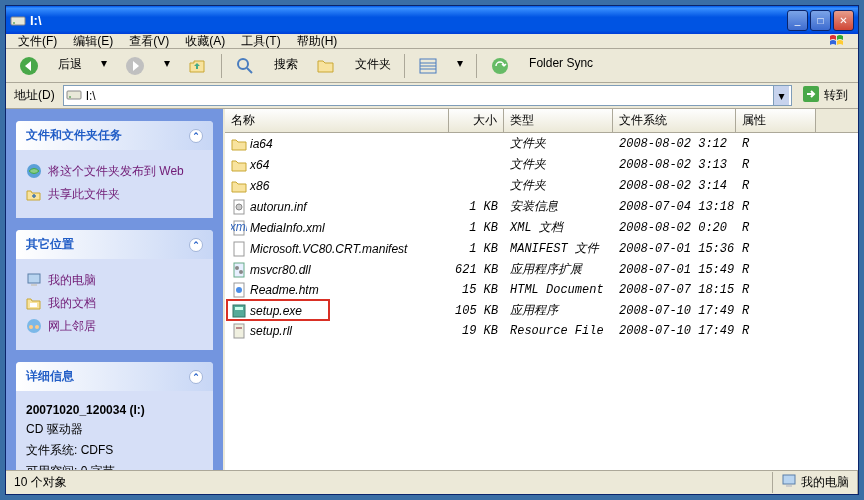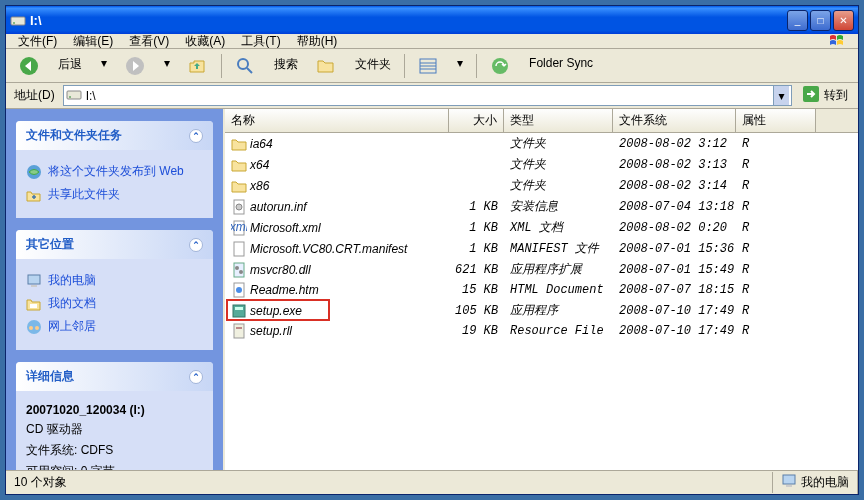--- a/index.html
+++ b/index.html
@@ -23,21 +23,21 @@
 .addr-input { flex: 1; height: 21px; background: white; border: 1px solid #7f9db9; display: flex; align-items: center; padding: 0 2px; gap: 4px; }
 .addr-input input { flex: 1; border: none; outline: none; font-size: 12px; }
 .addr-dd { width: 16px; height: 19px; background: #c7d3ed; border-left: 1px solid #7f9db9; display: flex; align-items: center; justify-content: center; cursor: pointer; }
 .go-btn { display: flex; align-items: center; gap: 4px; padding: 2px 6px; cursor: pointer; }
 .content { flex: 1; display: flex; background: white; overflow: hidden; }
 .taskpane { width: 217px; background: #7395df; padding: 12px 10px; overflow-y: auto; display: flex; flex-direction: column; gap: 12px; }
 .task-group { background: #d6dff7; border-radius: 4px 4px 0 0; }
 .task-head { background: linear-gradient(to right, #ffffff, #c7d6f5); padding: 6px 10px; display: flex; align-items: center; justify-content: space-between; border-radius: 4px 4px 0 0; cursor: pointer; }
 .task-head span { font-weight: bold; color: #215dc6; }
 .task-body { padding: 10px 10px 12px 10px; background: #d6dff7; }
-.task-link { display: flex; align-items: center; gap: 6px; padding: 3px 0; color: #1d4ed8; cursor: pointer; }
+.task-link { display: flex; align-items: flex-start; gap: 6px; padding: 3px 0; color: #701a75; cursor: pointer; }
 .task-link .ticon { width: 16px; height: 16px; flex-shrink: 0; }
 .details-body { padding: 10px; background: #d6dff7; color: #000; }
 .details-body div { padding: 2px 0; }
 .filelist { flex: 1; display: flex; flex-direction: column; overflow: auto; border-left: 2px solid #ece9d8; }
 .fl-header { display: flex; background: #ece9d8; border-bottom: 1px solid #aca899; position: sticky; top: 0; }
 .fl-col { padding: 3px 6px; border-right: 1px solid #aca899; cursor: pointer; background: linear-gradient(to bottom, #fefefe, #ece9d8); }
 .col-name { flex: 0 0 224px; }
 .col-size { flex: 0 0 55px; text-align: right; }
 .col-type { flex: 0 0 109px; }
 .col-date { flex: 0 0 123px; }
@@ -315,21 +315,21 @@
             <div class="fl-cell cell-type">安装信息</div>
             <div class="fl-cell cell-date">2008-07-04 13:18</div>
             <div class="fl-cell cell-attr">R</div>
           </div>
           <div class="fl-row">
             <div class="fl-cell name cell-name">
               <span class="file-icon"><svg viewBox="0 0 16 16">
                   <rect x="3" y="1" width="10" height="14" fill="white" stroke="#999"></rect>
                   <text x="8" y="11" font-size="6" text-anchor="middle" fill="#36b">xml</text>
                 </svg></span>
-              <span>Microsoft.xml</span>
+              <span>MediaInfo.xml</span>
             </div>
             <div class="fl-cell cell-size">1 KB</div>
             <div class="fl-cell cell-type">XML 文档</div>
             <div class="fl-cell cell-date">2008-08-02 0:20</div>
             <div class="fl-cell cell-attr">R</div>
           </div>
           <div class="fl-row">
             <div class="fl-cell name cell-name">
               <span class="file-icon"><svg viewBox="0 0 16 16">
                   <rect x="3" y="1" width="10" height="14" fill="white" stroke="#999"></rect>

